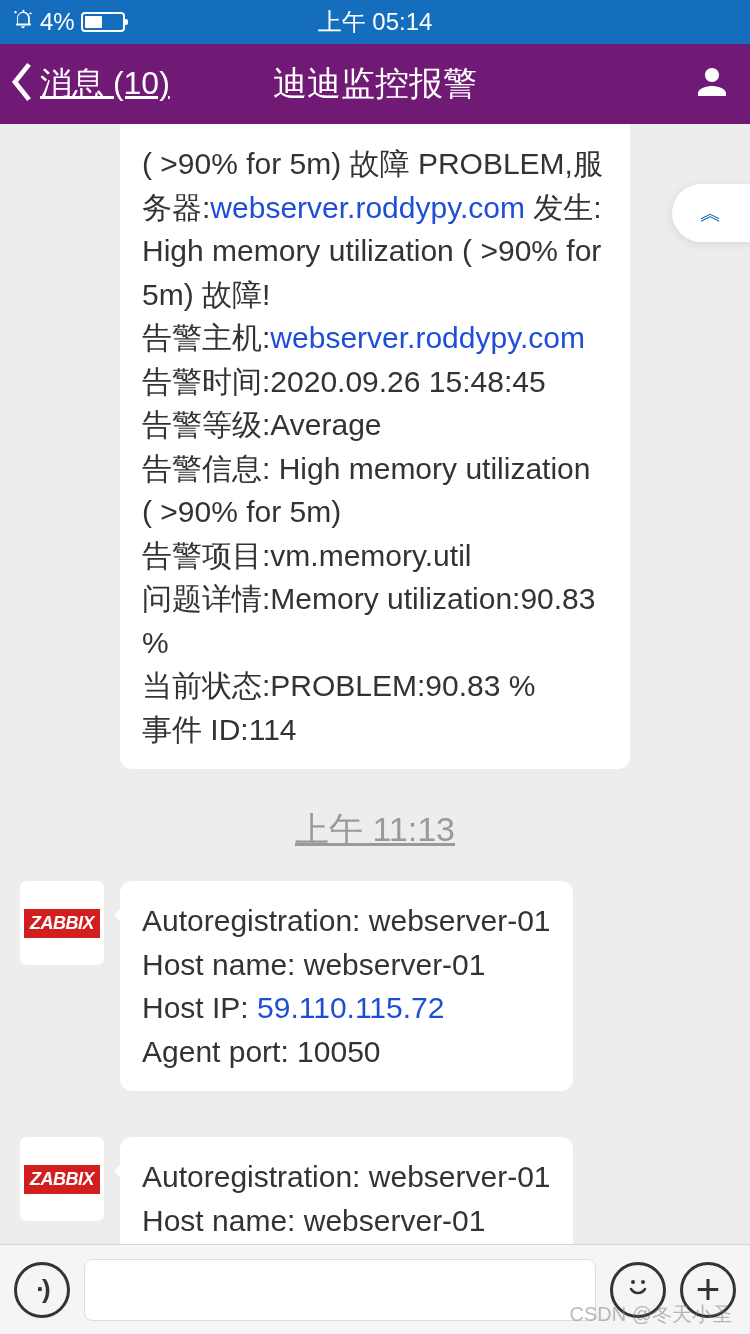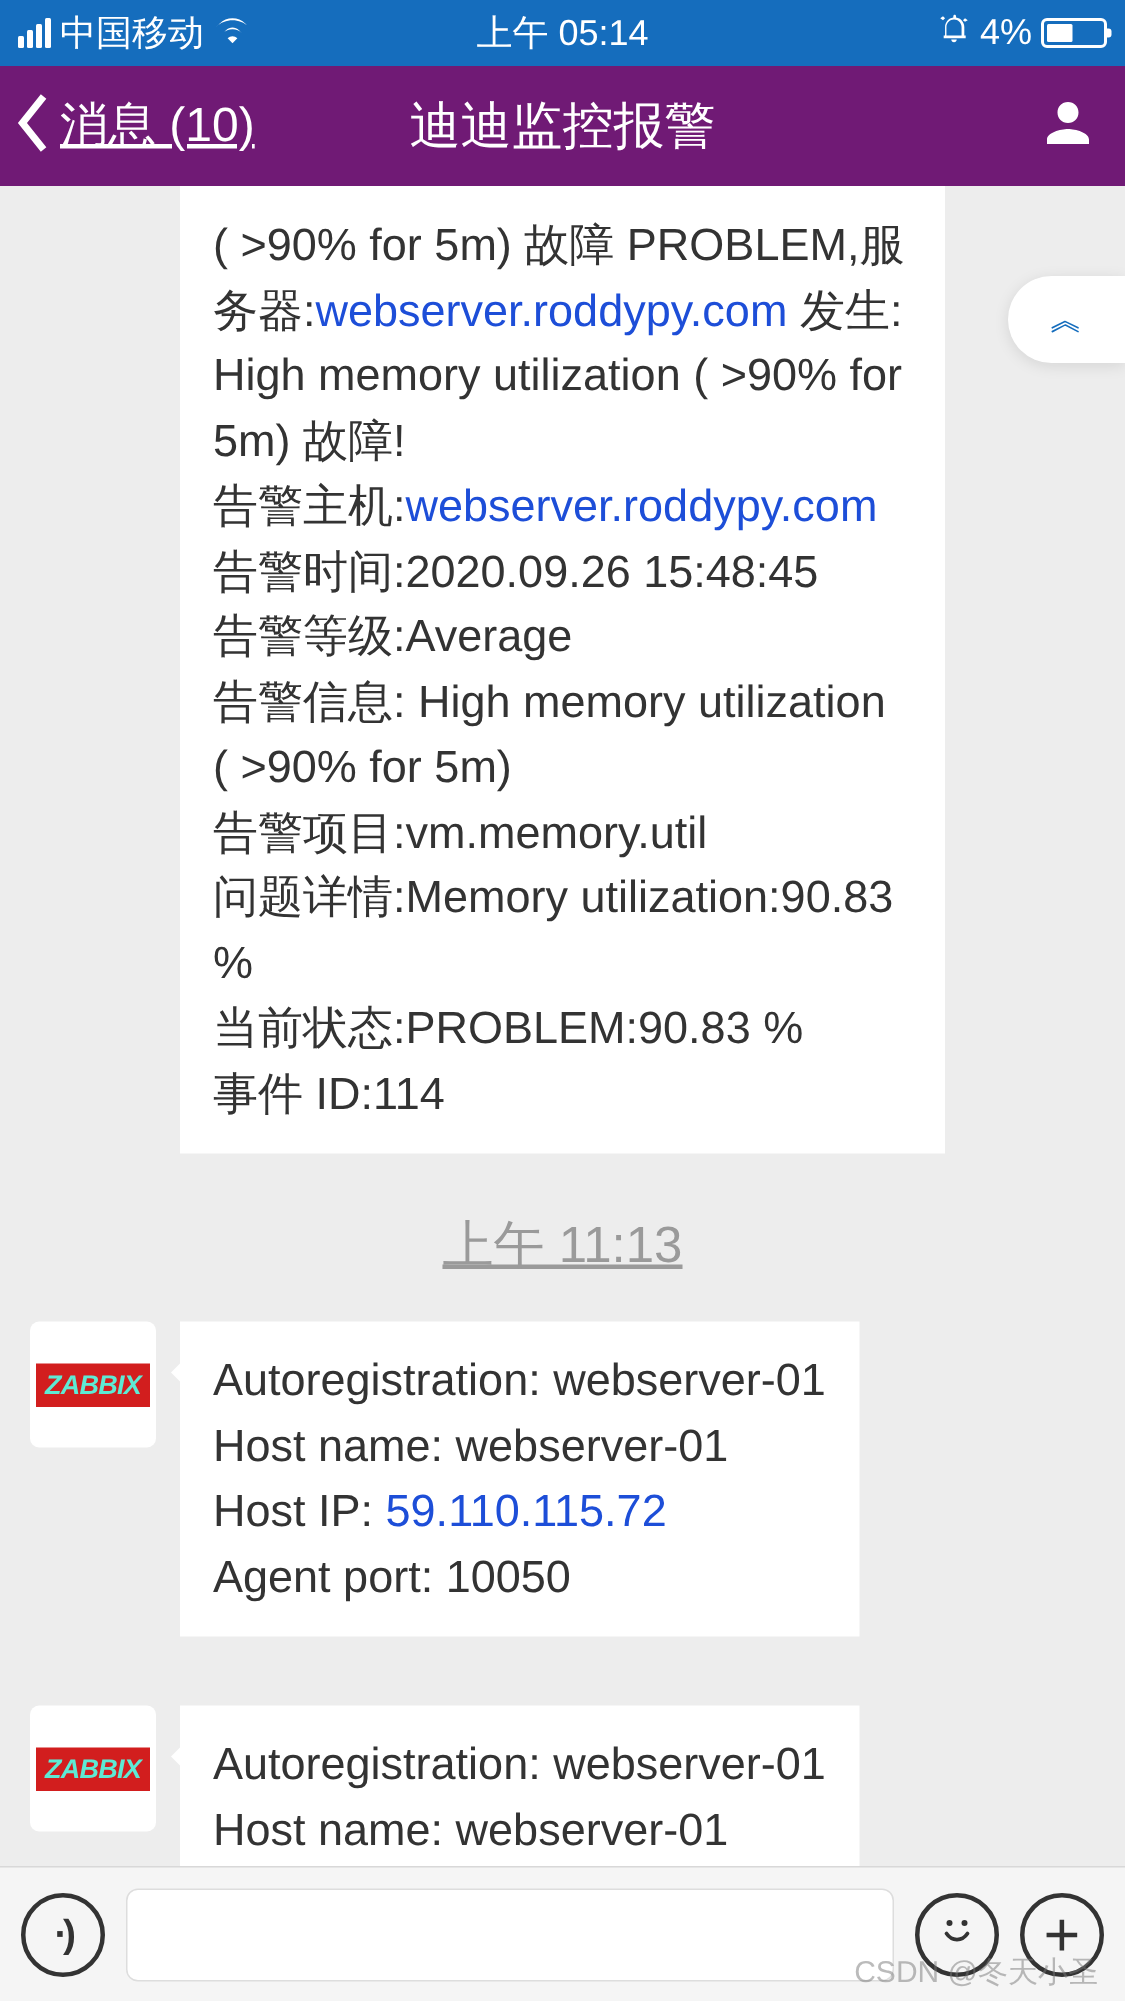--- a/index.html
+++ b/index.html
@@ -105,30 +105,30 @@
       height: 84px;
       background: #fff;
       border-radius: 6px;
       display: flex;
       align-items: center;
       justify-content: center;
       flex-shrink: 0;
     }
     .avatar-zabbix {
       background: #d21e1e;
-      color: #5eead4;
+      color: #ffffff;
       font-size: 18px;
       font-weight: bold;
       font-style: italic;
       padding: 4px 6px;
       letter-spacing: -0.5px;
     }
     .bubble {
       background: #fff;
-      border-radius: 0;
+      border-radius: 12px;
       padding: 18px 22px;
       font-size: 30px;
       line-height: 1.45;
       color: #333;
       max-width: 510px;
       position: relative;
       word-break: break-all;
     }
     .bubble::before {
       content: '';
@@ -194,34 +194,20 @@
       bottom: 6px;
       right: 18px;
       color: rgba(120,120,120,0.5);
       font-size: 20px;
     }
   </style>
 </head>
 <body>
 
 <div class="status-bar">
-  <div class="status-left">
-    <span class="signal-bars">
-      <span class="bar bar1"></span>
-        <span class="bar bar2"></span>
-        <span class="bar bar3"></span>
-        <span class="bar bar4"></span>
-    </span>
-    <span>中国移动</span>
-    <span class="wifi-icon">
-      <svg viewBox="0 0 24 18">
-          <path fill="#fff" d="M12 18l3-3c-1.7-1.7-4.3-1.7-6 0l3 3zm-6-6l2-2c2.2-2.2 5.8-2.2 8 0l2 2c-3.3-3.3-8.7-3.3-12 0zm-4-4l2-2c4.4-4.4 11.6-4.4 16 0l2 2C16.6 2.6 7.4 2.6 2 8z"></path>
-        </svg>
-    </span>
-  </div>
   <div class="status-center">上午 05:14</div>
   <div class="status-right">
     <span class="alarm-icon">
       <svg viewBox="0 0 24 24">
           <path fill="#fff" d="M12 22c1.1 0 2-.9 2-2h-4c0 1.1.9 2 2 2zm10-16l-2-1.5L18.5 6 20 7l2-1zM4 6L2 4.5 4 3l1.5 1.5L4 6zm2.5 11h11V11c0-3-2.5-5.5-5.5-5.5S6.5 8 6.5 11v6zm-2 2v-2h1V11c0-3.5 2.5-6.5 6-7V3c0-.5.5-1 1-1s1 .5 1 1v1c3.5.5 6 3.5 6 7v6h1v2h-16z"></path>
         </svg>
     </span>
     <span>4%</span>
     <span class="battery">
         <span class="battery-fill"></span>

